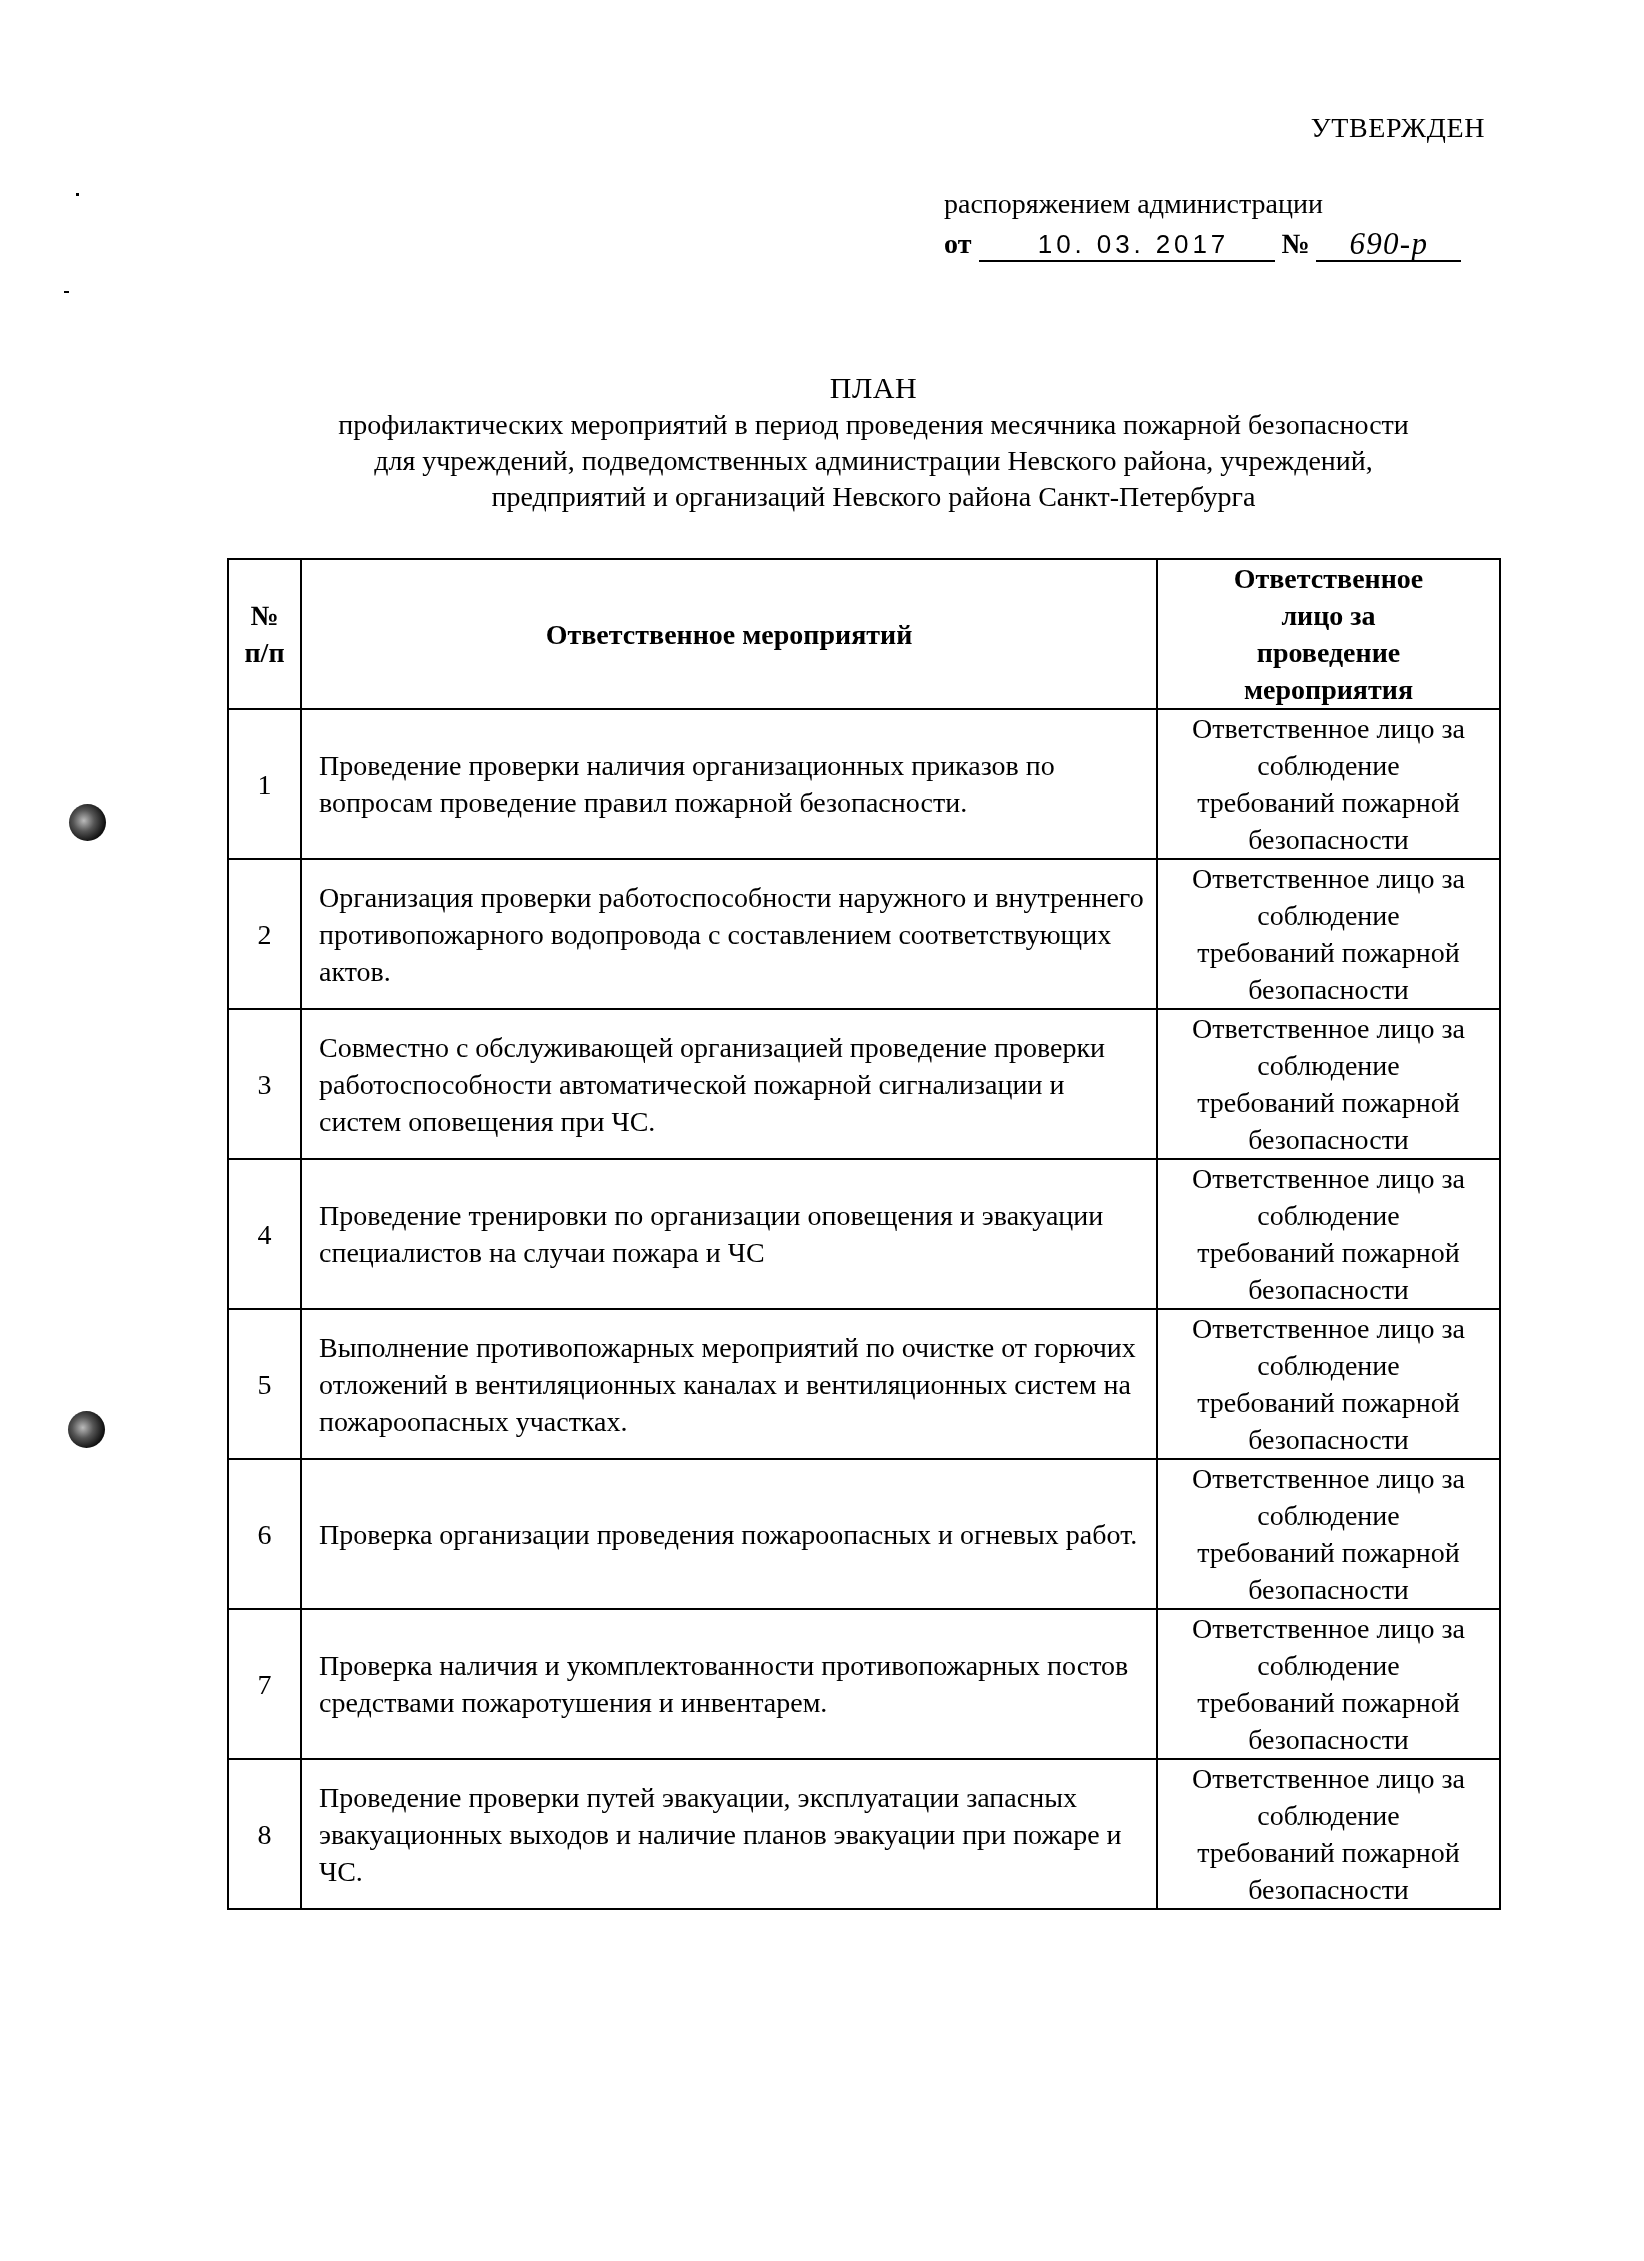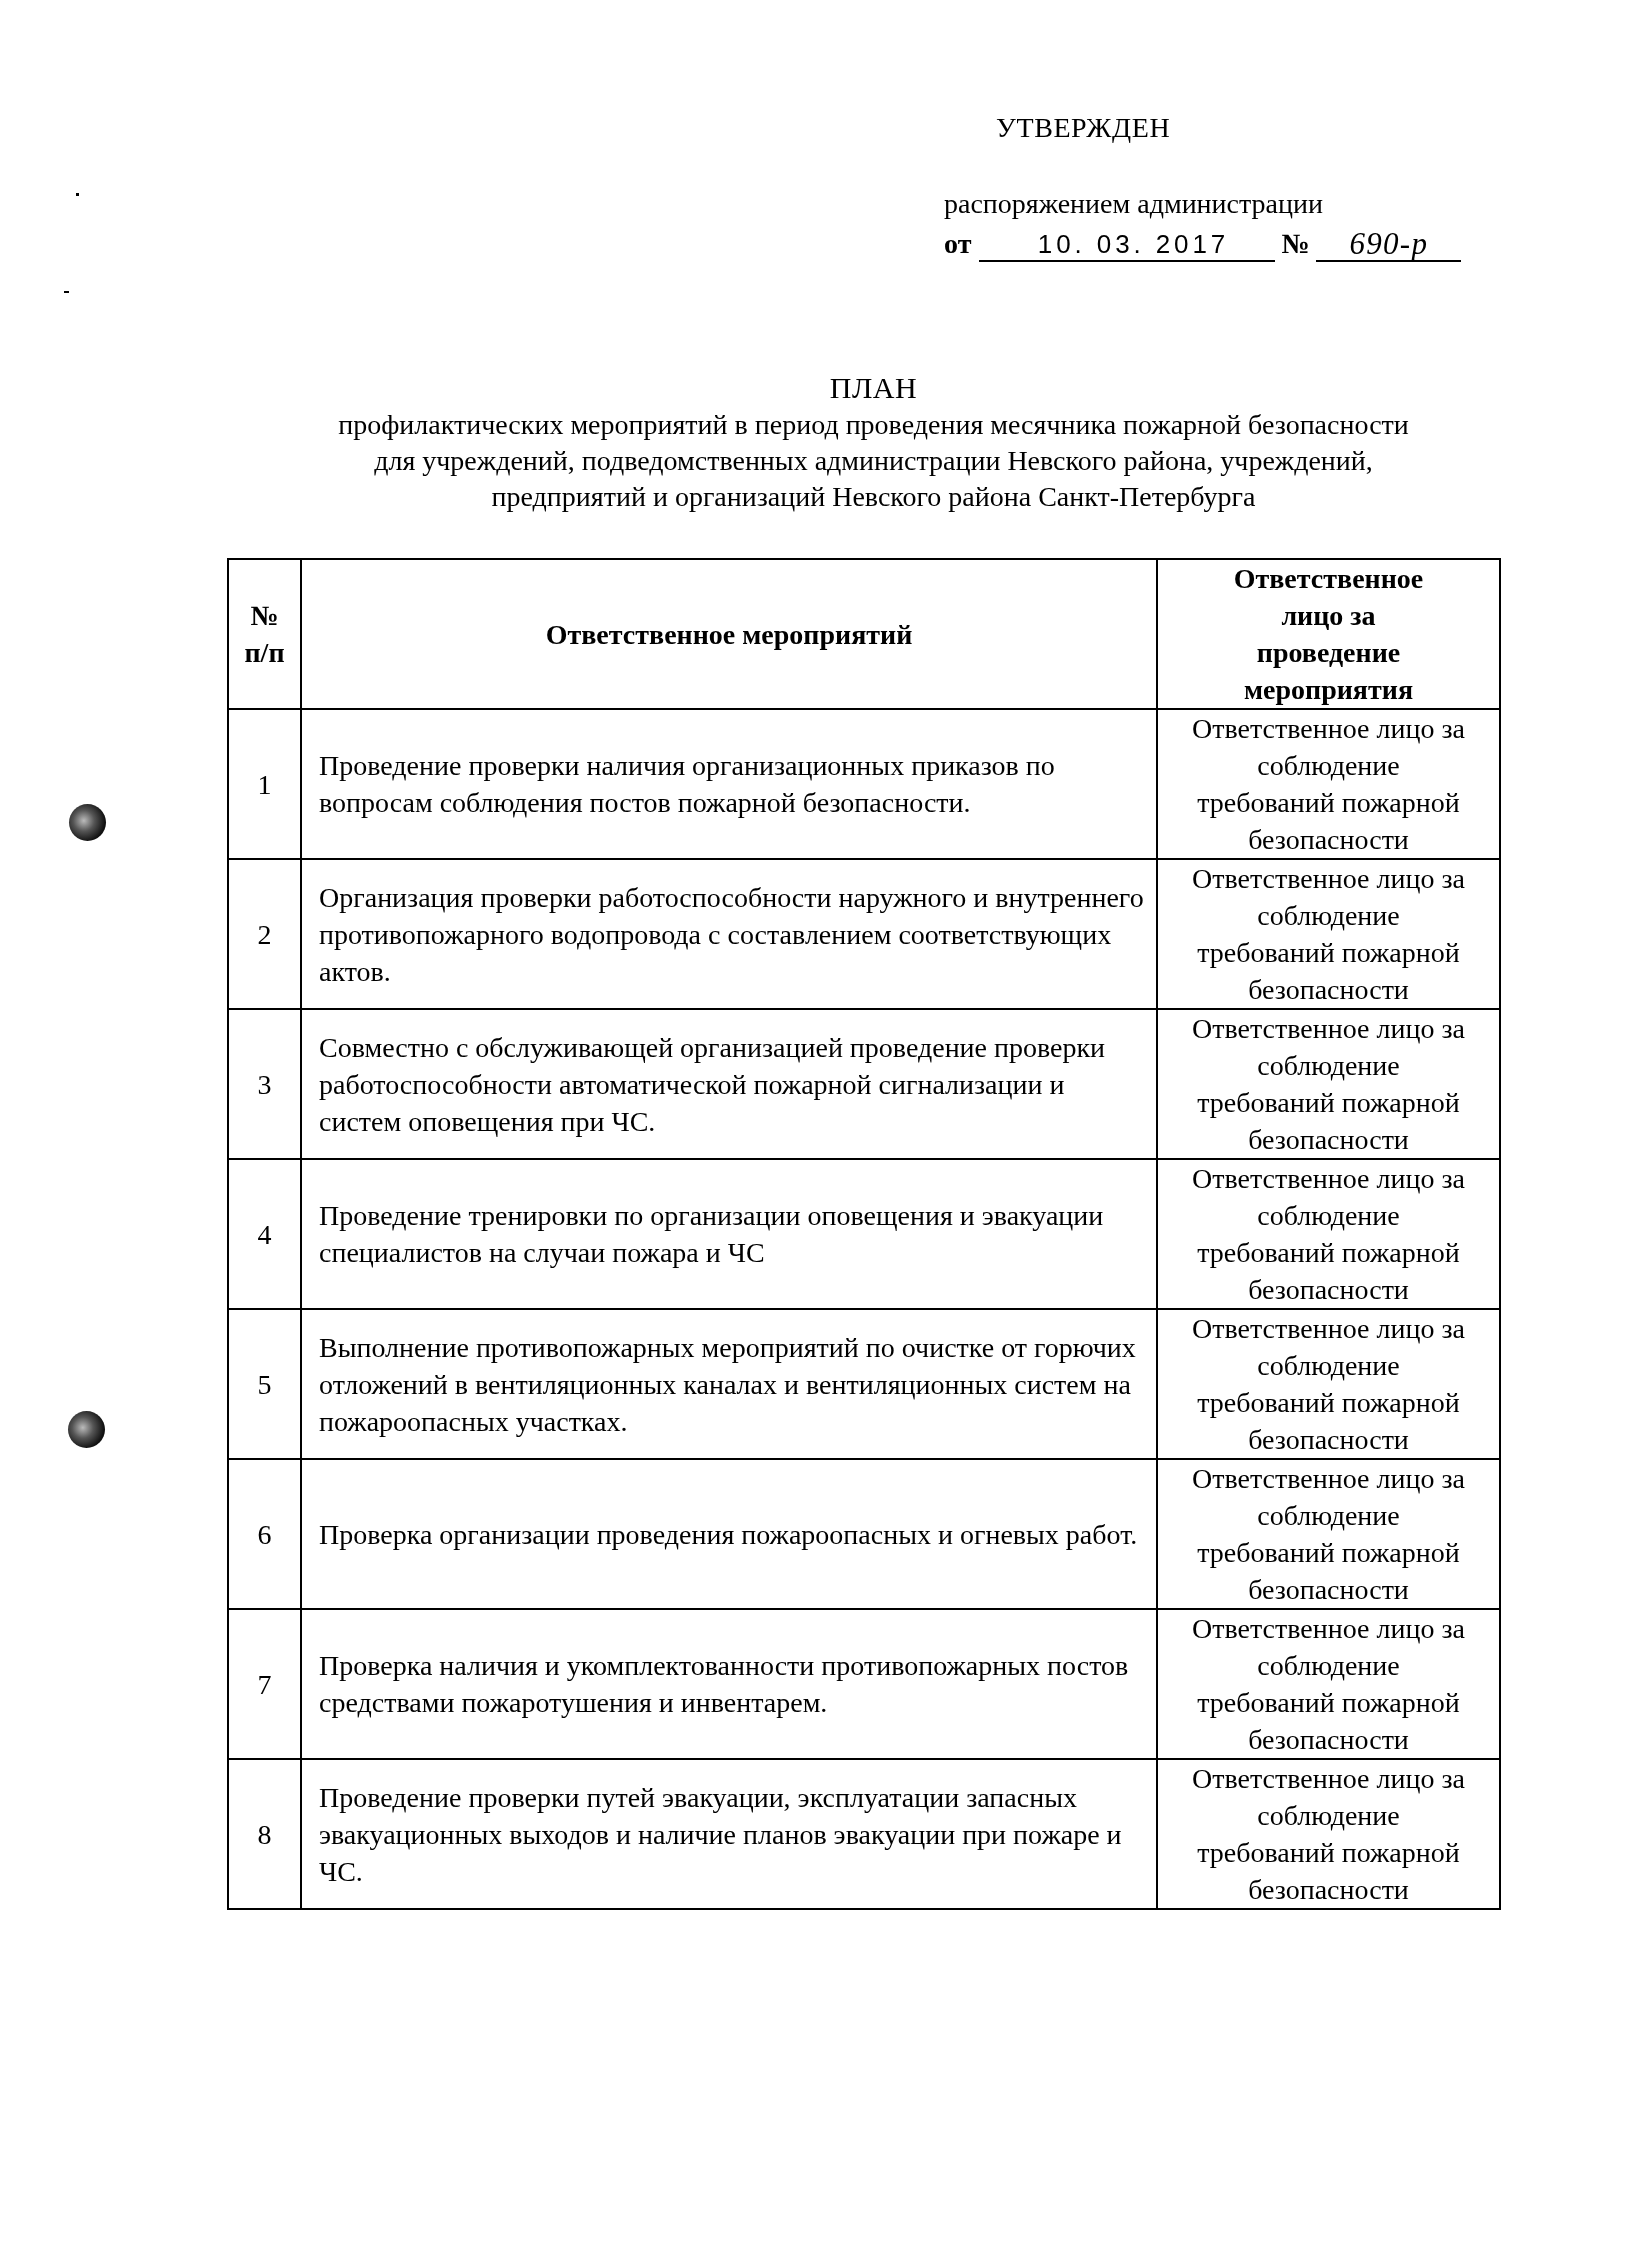--- a/index.html
+++ b/index.html
@@ -4,21 +4,21 @@
 <style>
   html, body { margin: 0; padding: 0; background: #ffffff; }
   body {
     width: 1644px; height: 2261px; position: relative; overflow: hidden;
     font-family: "Liberation Serif", "DejaVu Serif", serif; color: #000;
   }
   .approve {
     position: absolute; left: 944px; top: 110px; width: 541px;
     font-size: 28px; line-height: 36px;
   }
-  .approve .title { text-align: left; padding-left: 52px; letter-spacing: 0.6px; }
+  .approve .title { text-align: right; padding-left: 52px; letter-spacing: 0.6px; }
   .approve .line { padding-left: 0; margin-top: 40px; }
   .approve .line2 { padding-left: 0; }
   .approve .dateline {
     display: flex; align-items: flex-end; font-weight: bold; margin-top: 4px;
   }
   .dateline .ot { width: 35px; }
   .dateline .date-field {
     width: 283px; border-bottom: 2.6px solid #000; text-align: center;
     font-weight: normal; font-family: "Liberation Sans Narrow", "Liberation Sans", sans-serif;
     font-size: 26px; letter-spacing: 3.9px; line-height: 31px; padding-left: 13px;
@@ -100,21 +100,21 @@
         <div>Ответственное</div>
         <div>лицо за</div>
         <div>проведение</div>
         <div>мероприятия</div>
       </th>
     </tr>
   </thead>
   <tbody>
     <tr>
       <td class="num">1</td>
-      <td class="name">Проведение проверки наличия организационных приказов по вопросам соблюдения постов пожарной безопасности.</td>
+      <td class="name">Проведение проверки наличия организационных приказов по вопросам проведение правил пожарной безопасности.</td>
       <td class="resp">
         <div>Ответственное лицо за</div>
         <div>соблюдение</div>
         <div>требований пожарной</div>
         <div>безопасности</div>
       </td>
     </tr>
     <tr>
       <td class="num">2</td>
       <td class="name">Организация проверки работоспособности наружного и внутреннего противопожарного водопровода с составлением соответствующих актов.</td>

